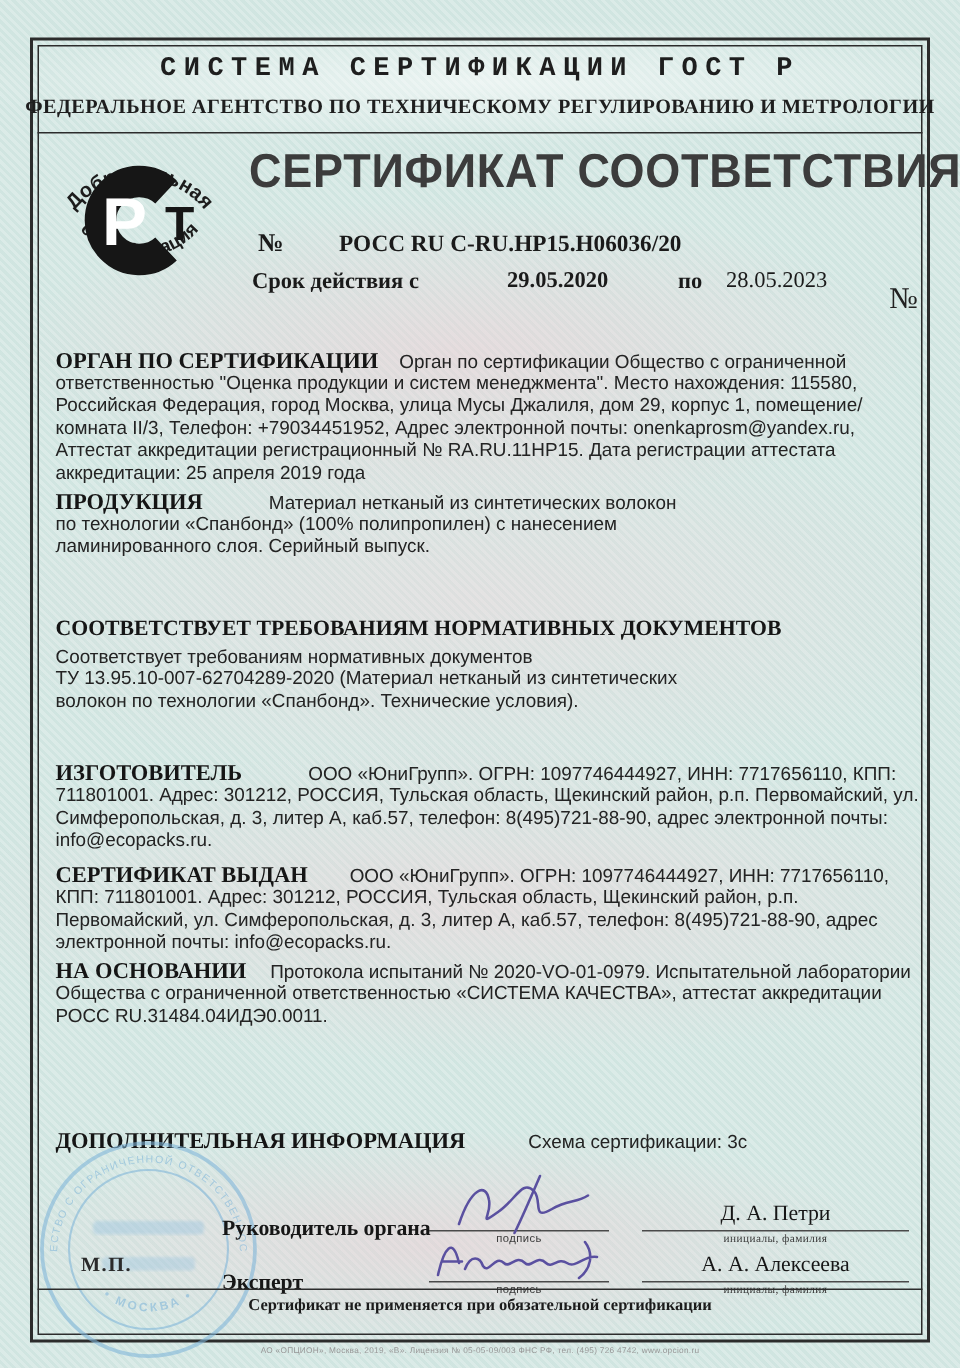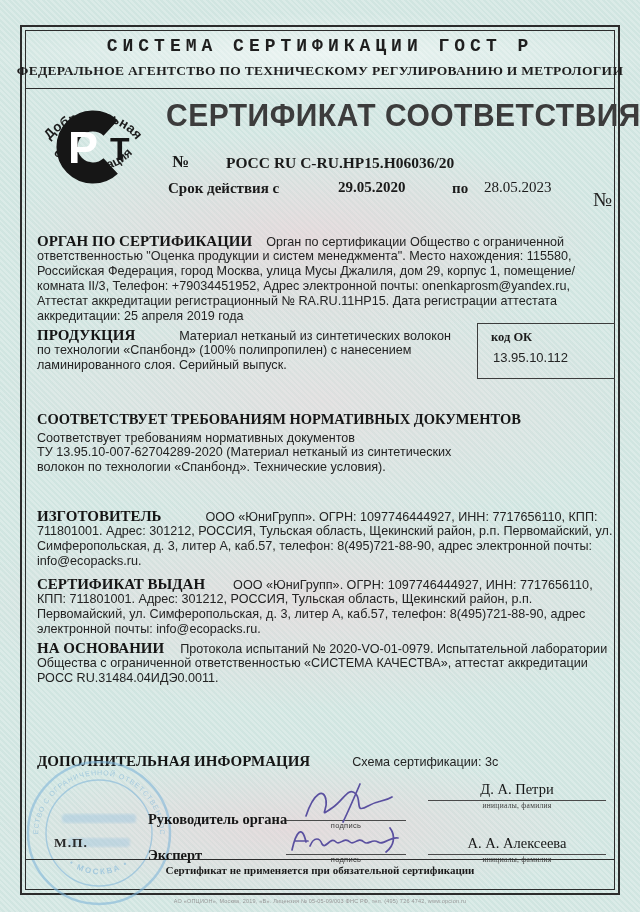--- a/index.html
+++ b/index.html
@@ -62,21 +62,21 @@
   .box-ok{top:323px;} .box-tnved{top:414px;}
   .cb-label{font-family:"Liberation Serif",serif;font-weight:bold;font-size:12.5px;color:#1b1b1b;}
   .cb-value{font-size:13px;color:#242424;margin-top:5px;padding-left:2px;}
 
   .role{position:absolute;left:148px;font-family:"Liberation Serif",serif;font-weight:bold;font-size:14.5px;color:#161616;}
   .role-head{top:811px;} .role-expert{top:847px;}
   .sig-cell{position:absolute;left:286px;width:120px;border-bottom:1px solid #4a4a4a;}
   .sig1{top:786px;height:34px;} .sig2{top:820px;height:34px;}
   .name-cell{position:absolute;left:428px;width:178px;border-bottom:1px solid #4a4a4a;text-align:center;
     font-family:"Liberation Serif",serif;font-size:14.5px;color:#161616;}
-  .name1{top:781px;height:19px;} .name2{top:835px;height:19px;}
+  .name1{top:801px;height:19px;} .name2{top:835px;height:19px;}
   .cap{position:absolute;left:0;right:0;top:100%;margin-top:1px;text-align:center;font-size:7.5px;color:#3b3b3b;letter-spacing:.3px;}
   .sig-cell svg{position:absolute;left:2px;bottom:-4px;overflow:visible;}
 
   .stamp{position:absolute;left:24px;top:758px;width:150px;height:150px;opacity:.58;}
   .mp{position:absolute;left:54px;top:835px;font-family:"Liberation Serif",serif;font-weight:bold;font-size:13.5px;letter-spacing:1px;color:#2a2a2a;}
 
   .notice-rule{position:absolute;top:859px;left:25px;right:25px;border-top:1.5px solid #2c2c2c;}
   .notice{position:absolute;top:864px;left:0;right:0;text-align:center;
     font-family:"Liberation Serif",serif;font-weight:bold;font-size:11px;color:#1b1b1b;}
   .print-info{position:absolute;top:898px;left:0;right:0;text-align:center;font-size:5.5px;color:#979797;letter-spacing:.2px;}
@@ -121,24 +121,20 @@
     <span class="bn-sym">№</span>
   </div>
 
   <p class="sec organ">
     <span class="sec-label gap-s">ОРГАН ПО СЕРТИФИКАЦИИ</span><span>Орган по сертификации Общество с ограниченной ответственностью "Оценка продукции и систем менеджмента". Место нахождения: 115580, Российская Федерация, город Москва, улица Мусы Джалиля, дом 29, корпус 1, помещение/комната II/3, Телефон: +79034451952, Адрес электронной почты: onenkaprosm@yandex.ru, Аттестат аккредитации регистрационный № RA.RU.11HP15. Дата регистрации аттестата аккредитации: 25 апреля 2019 года</span>
   </p>
 
   <p class="sec production">
     <span class="sec-label gap-l">ПРОДУКЦИЯ</span><span>Материал нетканый из синтетических волокон по технологии «Спанбонд» (100% полипропилен) с нанесением ламинированного слоя. Серийный выпуск.</span>
   </p>
-  <div class="code-box box-ok">
-    <div class="cb-label">код ОК</div>
-    <div class="cb-value">13.95.10.112</div>
-  </div>
 
   <p class="sec compliance-h">
     <span class="sec-label">СООТВЕТСТВУЕТ ТРЕБОВАНИЯМ НОРМАТИВНЫХ ДОКУМЕНТОВ</span>
   </p>
   <p class="sec compliance-b pre">Соответствует требованиям нормативных документов
 ТУ 13.95.10-007-62704289-2020 (Материал нетканый из синтетических волокон по технологии «Спанбонд». Технические условия).</p>
 
   <p class="sec manufacturer">
     <span class="sec-label gap-l">ИЗГОТОВИТЕЛЬ</span><span>ООО «ЮниГрупп». ОГРН: 1097746444927, ИНН: 7717656110, КПП: 711801001. Адрес: 301212, РОССИЯ, Тульская область, Щекинский район, р.п. Первомайский, ул. Симферопольская, д. 3, литер А, каб.57, телефон: 8(495)721-88-90, адрес электронной почты: info@ecopacks.ru.</span>
   </p>

